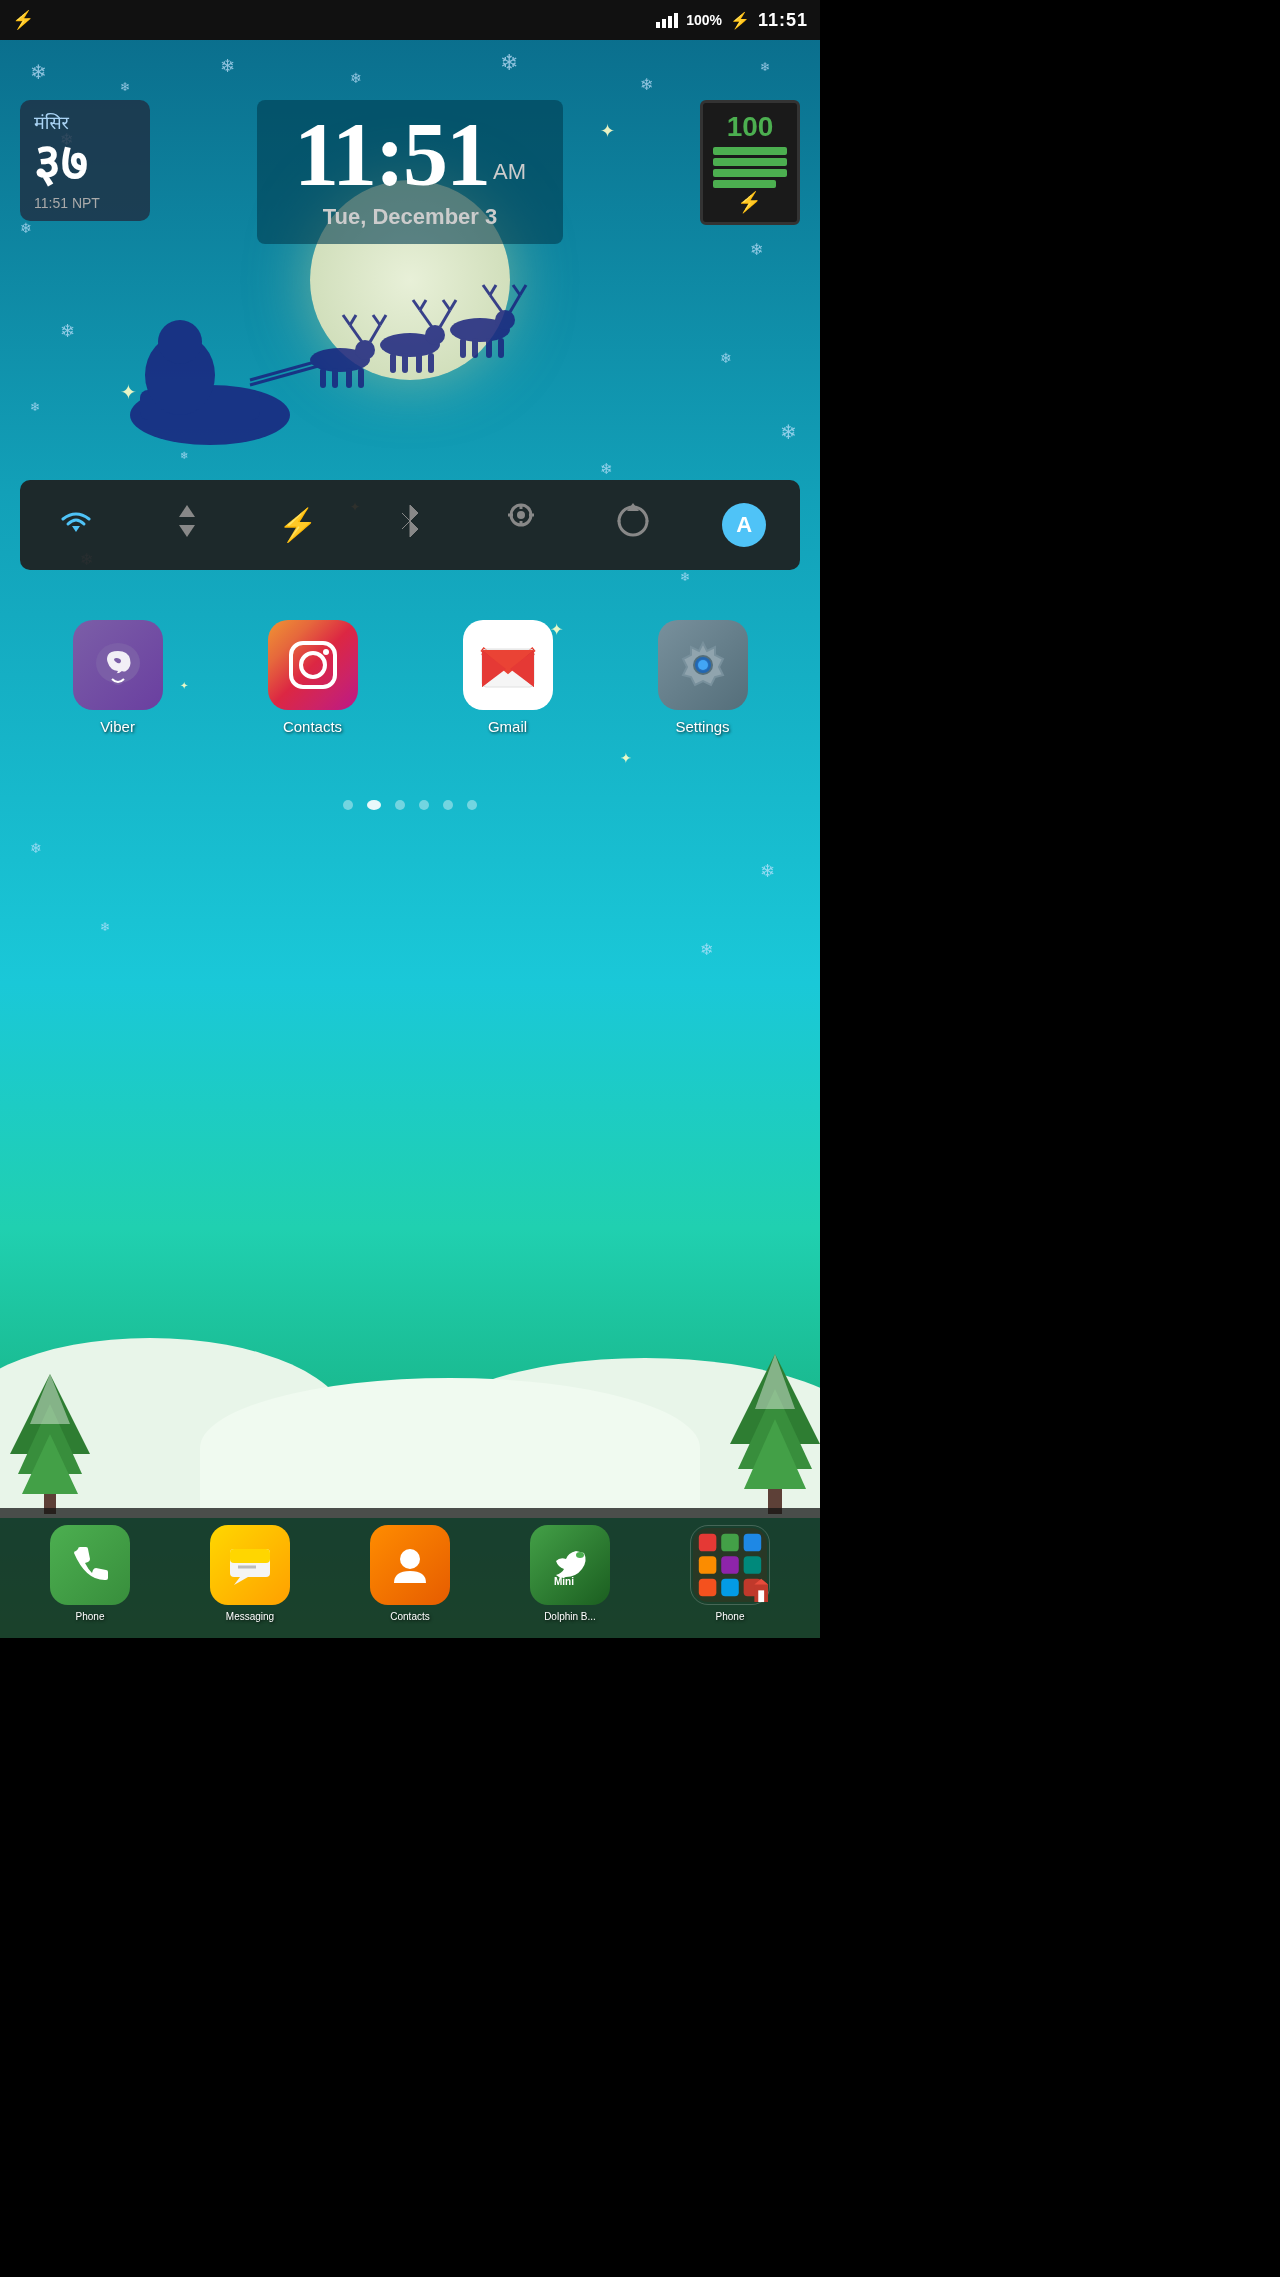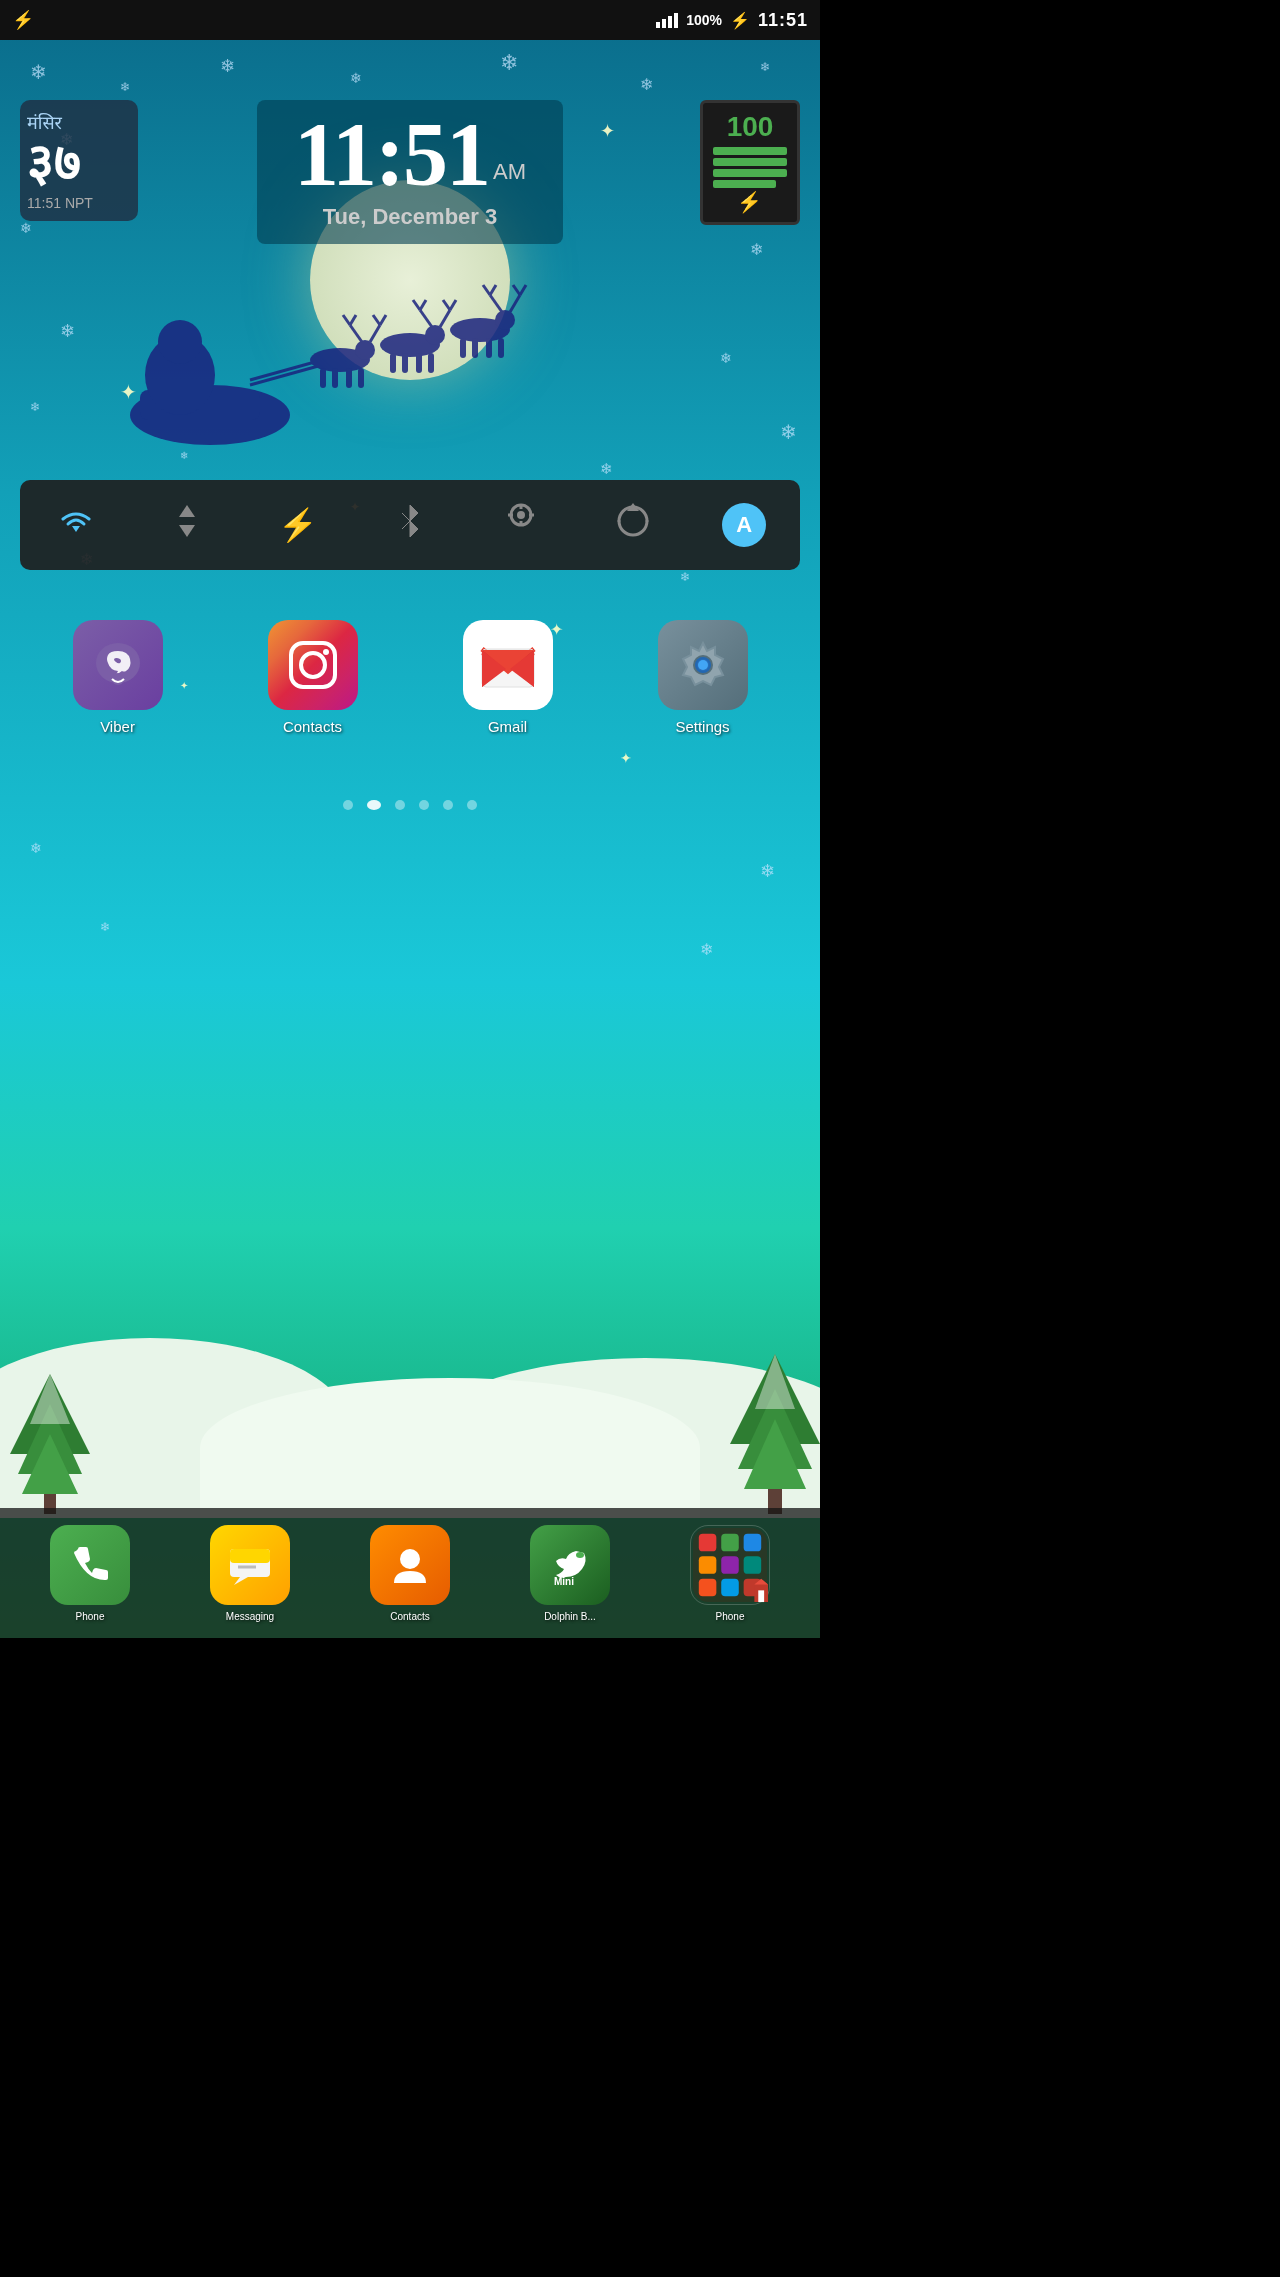--- a/index.html
+++ b/index.html
@@ -140,24 +140,24 @@
       margin-top: 4px;
       font-weight: bold;
     }
 
     
     #nepali-widget {
       position: absolute;
       top: 100px; left: 20px;
       background: rgba(30, 50, 70, 0.85);
       border-radius: 10px;
-      padding: 10px 7px;
+      padding: 10px 14px;
       z-index: 10;
       color: #fff;
-      width: 118px;
+      width: 130px;
     }
     .nepali-month { font-size: 18px; color: #aad4f5; }
     .nepali-day { font-size: 52px; font-weight: bold; line-height: 1.1; }
     .nepali-time { font-size: 14px; color: #aaa; margin-top: 4px; }
 
     
     #battery-widget {
       position: absolute;
       top: 100px; right: 20px;
       background: #1a1a1a;

